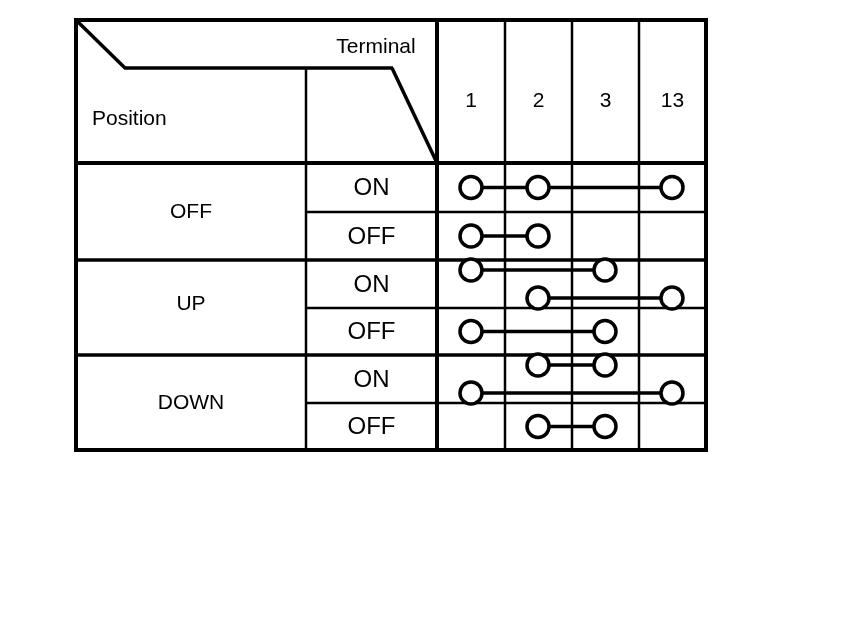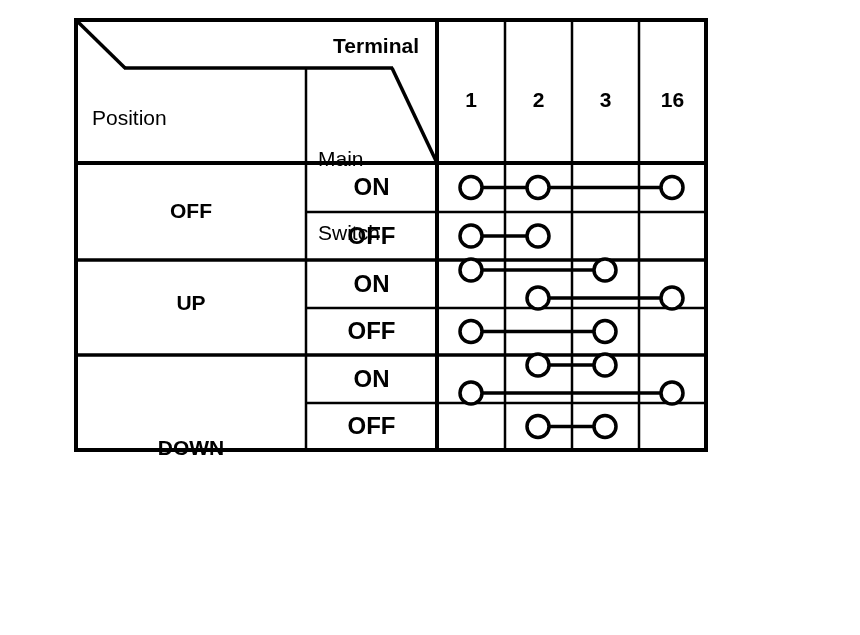--- a/index.html
+++ b/index.html
@@ -37,21 +37,20 @@
   .t-position { font-size: 21px; }
   .t-mainswitch { font-size: 21px; }
   .t-colhead { font-size: 21px; }
   .t-poslabel { font-size: 21px; }
   .t-swlabel  { font-size: 24px; }
   .center-box {
     display: flex;
     align-items: center;
     justify-content: center;
     text-align: center;
-    font-weight: bold;
   }
   .left-box {
     display: flex;
     align-items: center;
     justify-content: flex-start;
   }
 </style>
 </head>
 <body>
 
@@ -141,33 +140,29 @@
             <circle cx="605" cy="426.5" r="11" fill="#ffffff" stroke="#000000" stroke-width="3.5"></circle>
           </g>
         </g>
       </g>
   </svg>
 
   <div class="cell-text t-terminal center-box" style="left:316px; top:28px; width:120px; height:36px;">Terminal</div>
 
   <div class="cell-text t-position left-box" style="left:92px; top:100px; width:200px; height:36px;">Position</div>
 
-  <div class="cell-text t-mainswitch" style="left:318px; top:97px; width:110px;">
-    <div>Main</div>
-    <div>Switch</div>
-  </div>
 
   <div class="cell-text t-colhead center-box" style="left:437px; top:82px; width:68px; height:36px;">1</div>
   <div class="cell-text t-colhead center-box" style="left:505px; top:82px; width:67px; height:36px;">2</div>
   <div class="cell-text t-colhead center-box" style="left:572px; top:82px; width:67px; height:36px;">3</div>
-  <div class="cell-text t-colhead center-box" style="left:639px; top:82px; width:67px; height:36px;">16</div>
+  <div class="cell-text t-colhead center-box" style="left:639px; top:82px; width:67px; height:36px;">13</div>
 
   <div class="cell-text t-poslabel center-box" style="left:76px; top:163px; width:230px; height:97px;">OFF</div>
   <div class="cell-text t-poslabel center-box" style="left:76px; top:260px; width:230px; height:87px;">UP</div>
-  <div class="cell-text t-poslabel center-box" style="left:76px; top:355px; width:230px; height:95px;margin-top:46px;">DOWN</div>
+  <div class="cell-text t-poslabel center-box" style="left:76px; top:355px; width:230px; height:95px;">DOWN</div>
 
   <div class="cell-text t-swlabel center-box" style="left:306px; top:163px; width:131px; height:49px;">ON</div>
   <div class="cell-text t-swlabel center-box" style="left:306px; top:212px; width:131px; height:48px;">OFF</div>
   <div class="cell-text t-swlabel center-box" style="left:306px; top:260px; width:131px; height:48px;">ON</div>
   <div class="cell-text t-swlabel center-box" style="left:306px; top:308px; width:131px; height:47px;">OFF</div>
   <div class="cell-text t-swlabel center-box" style="left:306px; top:355px; width:131px; height:48px;">ON</div>
   <div class="cell-text t-swlabel center-box" style="left:306px; top:403px; width:131px; height:47px;">OFF</div>
 
 </div>
 

